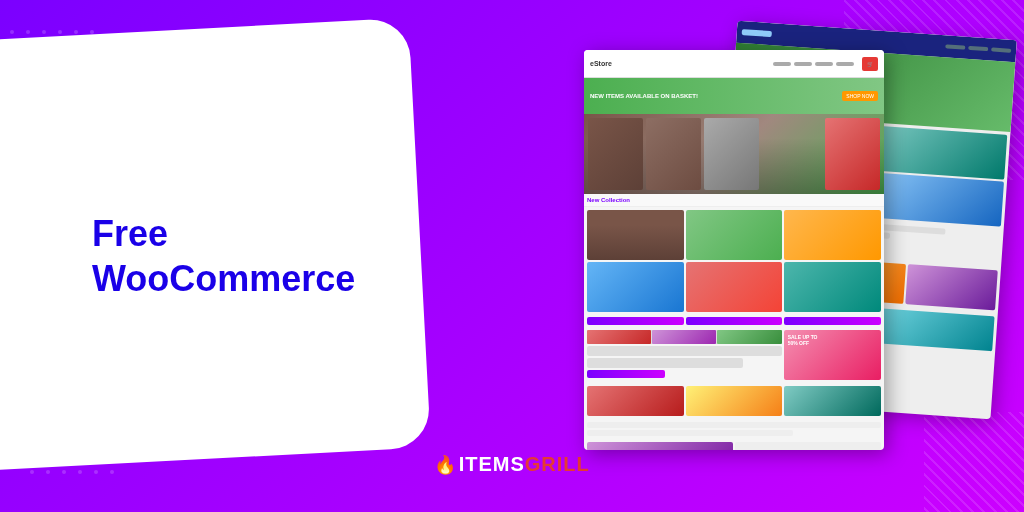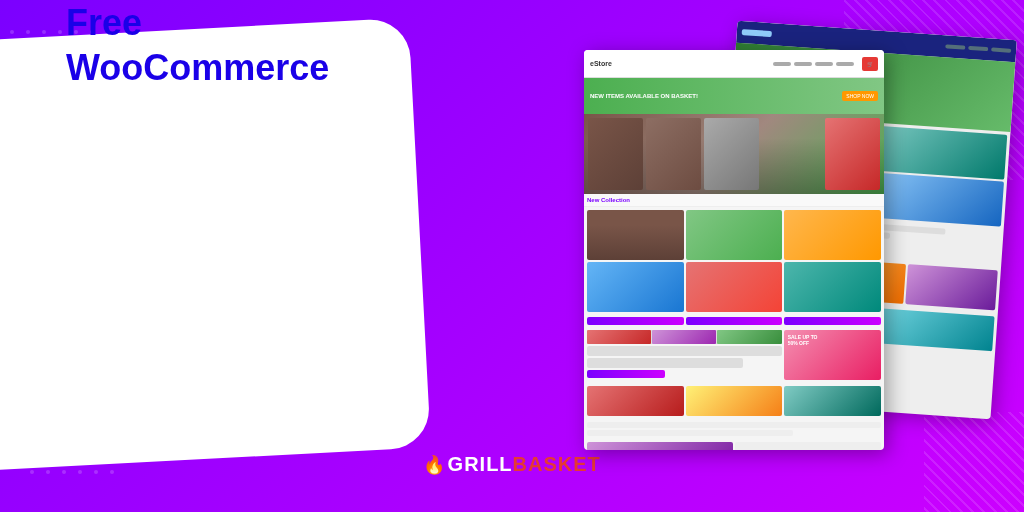--- a/index.html
+++ b/index.html
@@ -91,22 +91,22 @@
 
     
     .text-area {
       position: absolute;
       top: 0;
       left: 0;
       width: 490px;
       height: 512px;
       display: flex;
       flex-direction: column;
-      justify-content: flex-start;
-      padding-left: 66px;
+      justify-content: center;
+      padding-left: 92px;
     }
 
     .headline {
       font-size: 36px;
       font-weight: 800;
       color: #1a00e8;
       line-height: 1.25;
       max-width: 310px;
     }
 
@@ -430,21 +430,21 @@
 
 <div class="text-area">
   <h1 class="headline">
     <span>Free WooCommerce</span><br>
   </h1>
 </div>
 
 <div class="brand-logo">
   <span class="brand-icon">🔥</span>
   <span class="brand-name">
-    <span class="brand-theme">GRILL</span><span class="brand-grill">BASKET</span>
+    <span class="brand-theme">ITEMS</span><span class="brand-grill">GRILL</span>
   </span>
 </div>
 
 <div class="screenshots-area">
 
   <div class="screenshot-back">
     <div class="ss-back-header">
       <div style="width:30px;height:6px;background:#90caf9;border-radius:2px;"></div>
       <div style="margin-left:auto;display:flex;gap:3px;">
         <div style="width:20px;height:4px;background:#546e7a;border-radius:2px;"></div>

